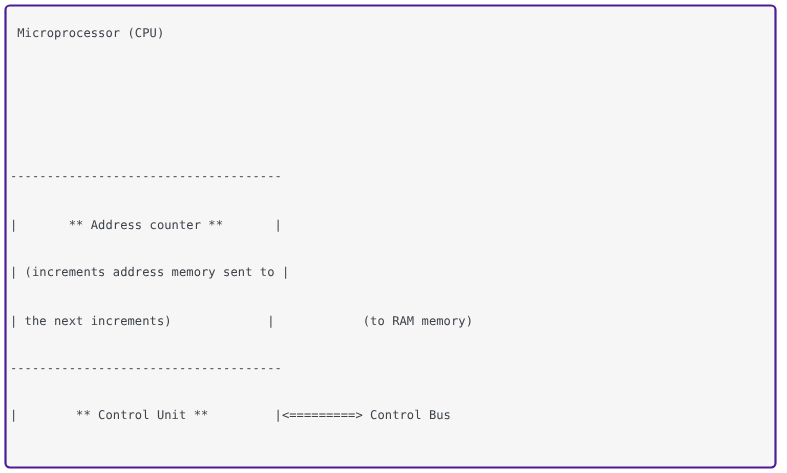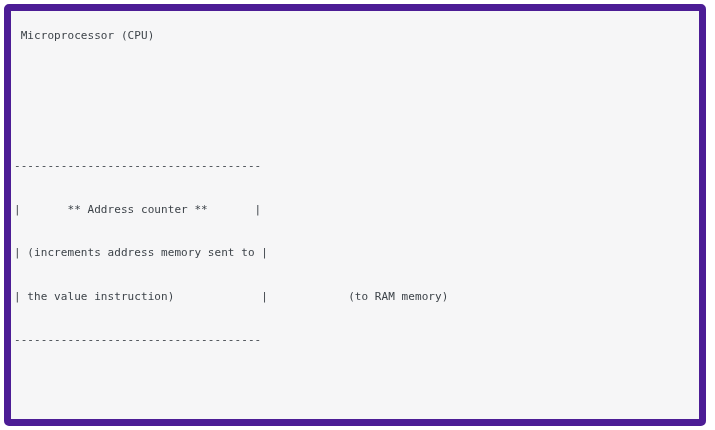--- a/index.html
+++ b/index.html
@@ -11,21 +11,21 @@
     overflow: hidden;
   }
   .code-block {
     box-sizing: border-box;
     position: absolute;
     left: 4px;
     top: 4px;
     width: 702px;
     height: 422px;
     background: #f6f6f7;
-    border: 7px solid #4c1d95;
+    border: 2px solid #4c1d95;
     border-radius: 5px;
     padding: 4px 6px 6px 3px;
     overflow: hidden;
   }
   .ascii {
     margin: 0;
     font-family: "DejaVu Sans Mono", "Liberation Mono", monospace;
     font-size: 11px;
     line-height: 14.45px;
     letter-spacing: 0.06px;
@@ -39,22 +39,23 @@
 </head>
 <body>
 
 <div class="code-block">
   <pre class="ascii">    <div class="ln"> Microprocessor (CPU)</div>
     <div class="ln"></div>
     <div class="ln"></div>
     <div class="ln">-------------------------------------</div>
     <div class="ln">|       ** Address counter **       |</div>
     <div class="ln">| (increments address memory sent to |</div>
-    <div class="ln">| the value instruction)             |            (to RAM memory)</div>
+    <div class="ln">| the next increments)             |            (to RAM memory)</div>
     <div class="ln">-------------------------------------</div>
+    <div class="ln">|        ** Control Unit **         |&lt;=========&gt; Control Bus</div>
     
     
     
     
     
     
     
     
     
     

